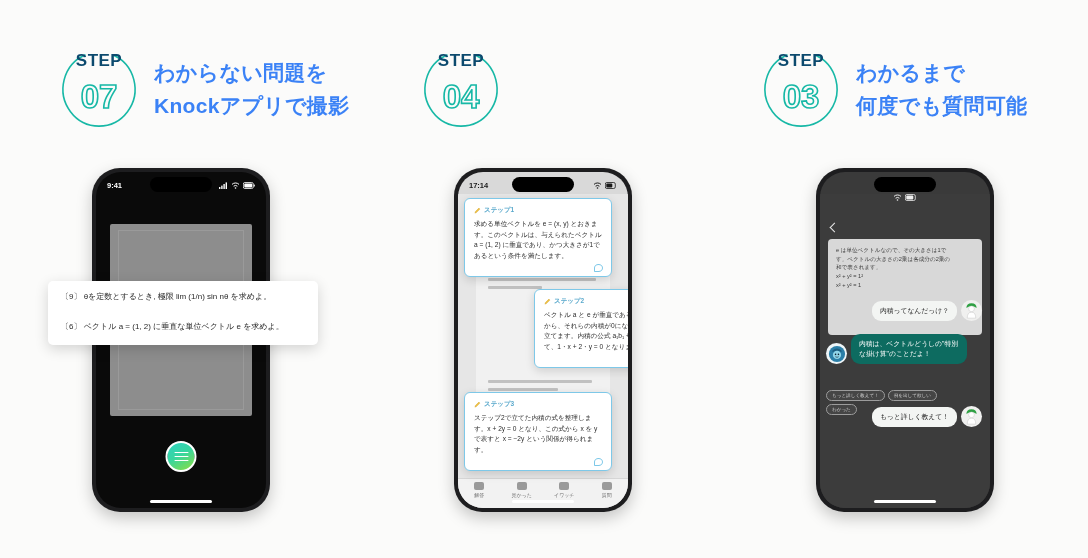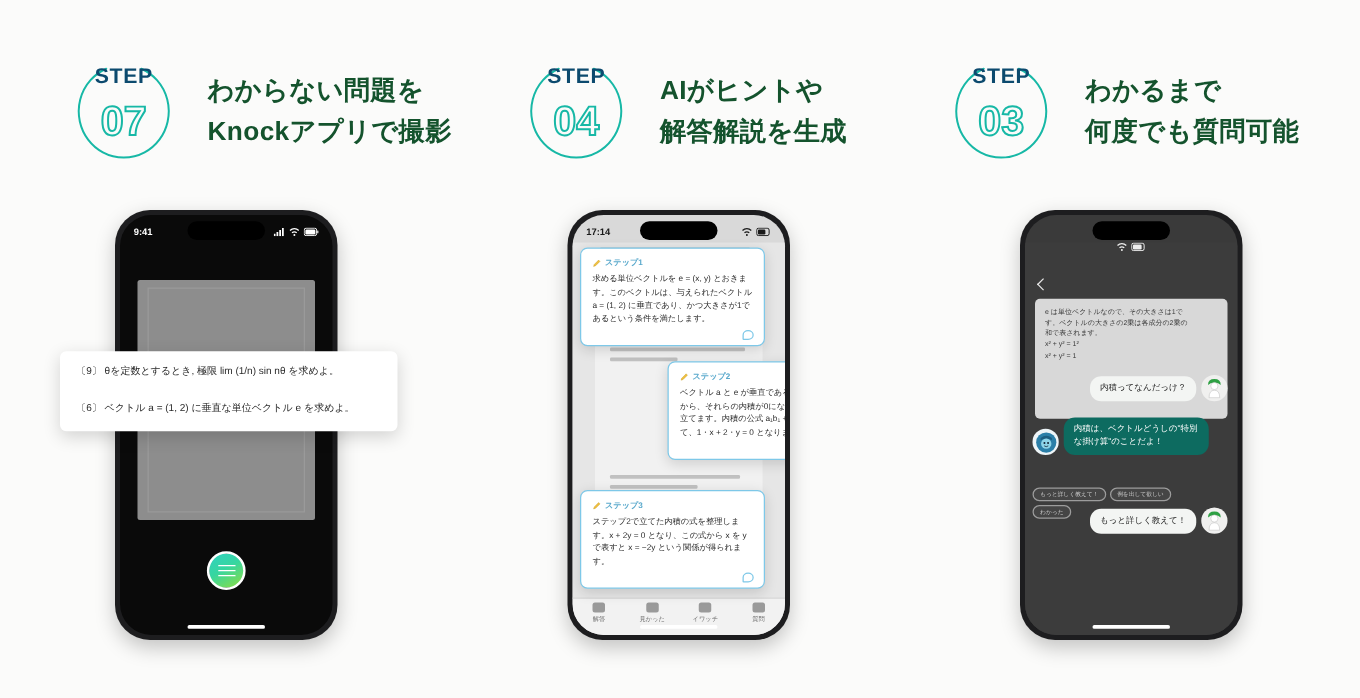--- a/index.html
+++ b/index.html
@@ -32,23 +32,23 @@
     color: #0c4a6e; font-family: "Liberation Sans", sans-serif;
   }
   .badge .num {
     position: absolute; top: 30px; left: 0; width: 82px; text-align: center;
     font-size: 33px; font-weight: bold; letter-spacing: 0px;
     color: transparent;
     -webkit-text-stroke: 1.6px #17b8a6;
     font-family: "Liberation Sans", sans-serif;
   }
   .step-title {
-    margin-left: 26px;
+    margin-left: 14px;
     font-size: 21px; font-weight: bold; line-height: 1.55;
-    color: #14532d; white-space: pre-line; letter-spacing: .3px;
+    color: #3b82f6; white-space: pre-line; letter-spacing: .3px;
   }
 
   
   .phone {
     position: absolute; top: 168px; left: 50%; transform: translateX(-50%);
     width: 178px; height: 344px;
     background: #1d1d1f;
     border-radius: 28px;
     box-shadow: 0 6px 16px rgba(0,0,0,.22);
     padding: 4px;
@@ -242,22 +242,20 @@
   <div class="col col2">
 
     <div class="step-head">
       <div class="badge">
         <svg viewBox="0 0 82 84">
           <path d="M 27 7 A 36 37 0 1 0 55 7" fill="none" stroke="#17b8a6" stroke-width="1.6" stroke-linecap="round"></path>
         </svg>
         <div class="step-word">STEP</div>
         <div class="num">04</div>
       </div>
-      <div class="step-title">AIがヒントや
-解答解説を生成</div>
     </div>
 
     <div class="phone p2">
       <div class="screen">
         <div class="notch"></div>
         <div class="statusbar">
           <span>17:14</span>
           <span class="icons">
             <svg width="9" height="7" viewBox="0 0 9 7">
               <path d="M1 2.4 A5 5 0 0 1 8 2.4" stroke="#1a1a1a" fill="none" stroke-width="1"></path>

